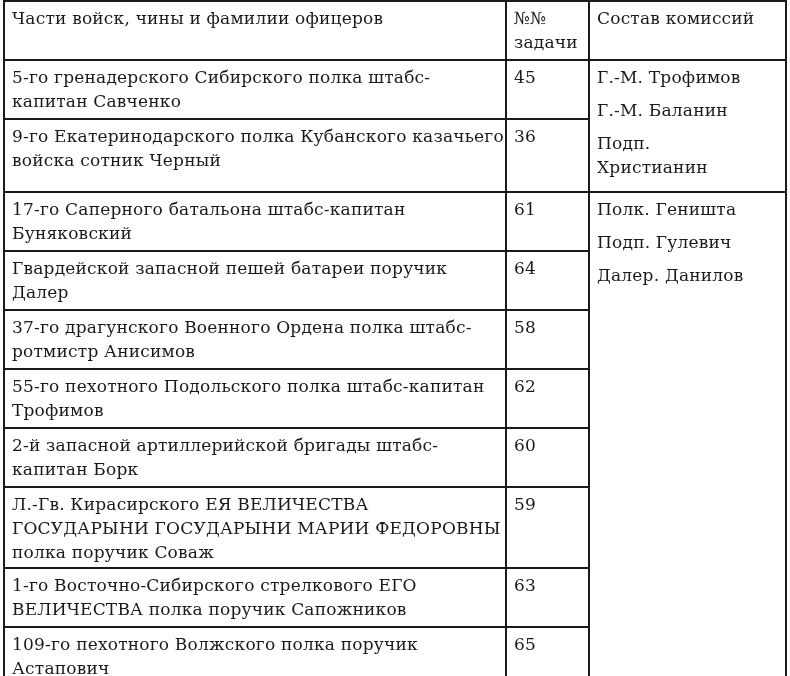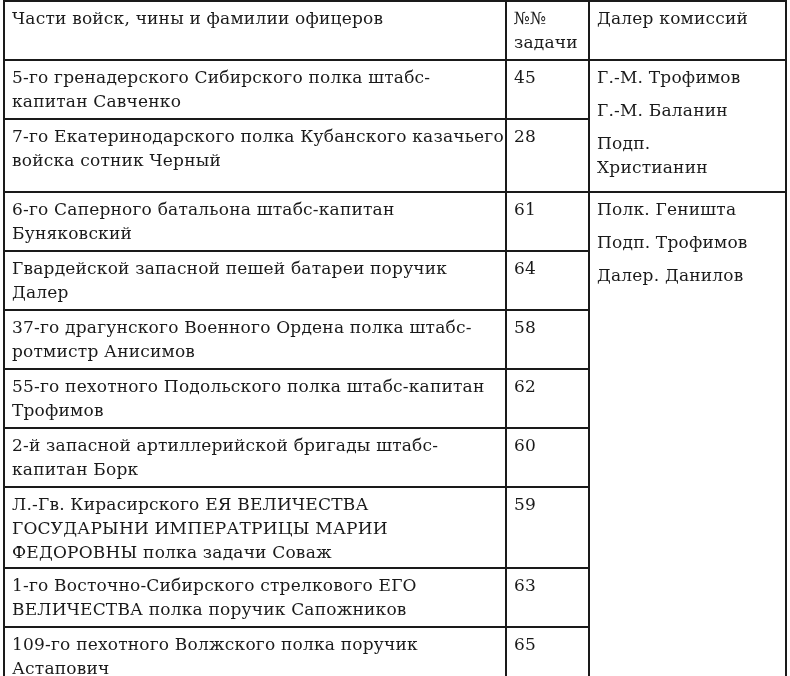--- a/index.html
+++ b/index.html
@@ -25,65 +25,65 @@
 <table class="roster">
   <colgroup>
       <col class="c1">
       <col class="c2">
       <col class="c3">
     </colgroup>
   <thead>
     <tr>
       <th>Части войск, чины и фамилии офицеров</th>
       <th>№№ задачи</th>
-      <th>Далер комиссий</th>
+      <th>Состав комиссий</th>
     </tr>
   </thead>
   <tbody>
     <tr class="r1">
       <td>5-го гренадерского Сибирского полка штабс-капитан Савченко</td>
       <td>45</td>
       <td rowspan="2">
         <span class="cm">Г.-М. Трофимов</span>
         <span class="cm">Г.-М. Баланин</span>
         <span class="cm wrap">Подп. Христианин</span>
       </td>
     </tr>
     <tr class="r2">
-      <td>7-го Екатеринодарского полка Кубанского казачьего войска сотник Черный</td>
-      <td>28</td>
+      <td>9-го Екатеринодарского полка Кубанского казачьего войска сотник Черный</td>
+      <td>36</td>
     </tr>
 
     <tr class="rn">
-      <td>6-го Саперного батальона штабс-капитан Буняковский</td>
+      <td>17-го Саперного батальона штабс-капитан Буняковский</td>
       <td>61</td>
       <td rowspan="8">
         <span class="cm">Полк. Геништа</span>
-        <span class="cm">Подп. Трофимов</span>
+        <span class="cm">Подп. Гулевич</span>
         <span class="cm">Далер. Данилов</span>
       </td>
     </tr>
     <tr class="rn">
       <td>Гвардейской запасной пешей батареи поручик Далер</td>
       <td>64</td>
     </tr>
     <tr class="rn">
       <td>37-го драгунского Военного Ордена полка штабс-ротмистр Анисимов</td>
       <td>58</td>
     </tr>
     <tr class="rn">
       <td>55-го пехотного Подольского полка штабс-капитан Трофимов</td>
       <td>62</td>
     </tr>
     <tr class="rn">
       <td>2-й запасной артиллерийской бригады штабс-капитан Борк</td>
       <td>60</td>
     </tr>
     <tr class="r3l">
-      <td class="caps">Л.-Гв. Кирасирского ЕЯ ВЕЛИЧЕСТВА ГОСУДАРЫНИ ИМПЕРАТРИЦЫ МАРИИ ФЕДОРОВНЫ полка задачи Соваж</td>
+      <td class="caps">Л.-Гв. Кирасирского ЕЯ ВЕЛИЧЕСТВА ГОСУДАРЫНИ ГОСУДАРЫНИ МАРИИ ФЕДОРОВНЫ полка поручик Соваж</td>
       <td>59</td>
     </tr>
     <tr class="rn">
       <td class="caps">1-го Восточно-Сибирского стрелкового ЕГО ВЕЛИЧЕСТВА полка поручик Сапожников</td>
       <td>63</td>
     </tr>
     <tr class="rn last">
       <td>109-го пехотного Волжского полка поручик Астапович</td>
       <td>65</td>
     </tr>

